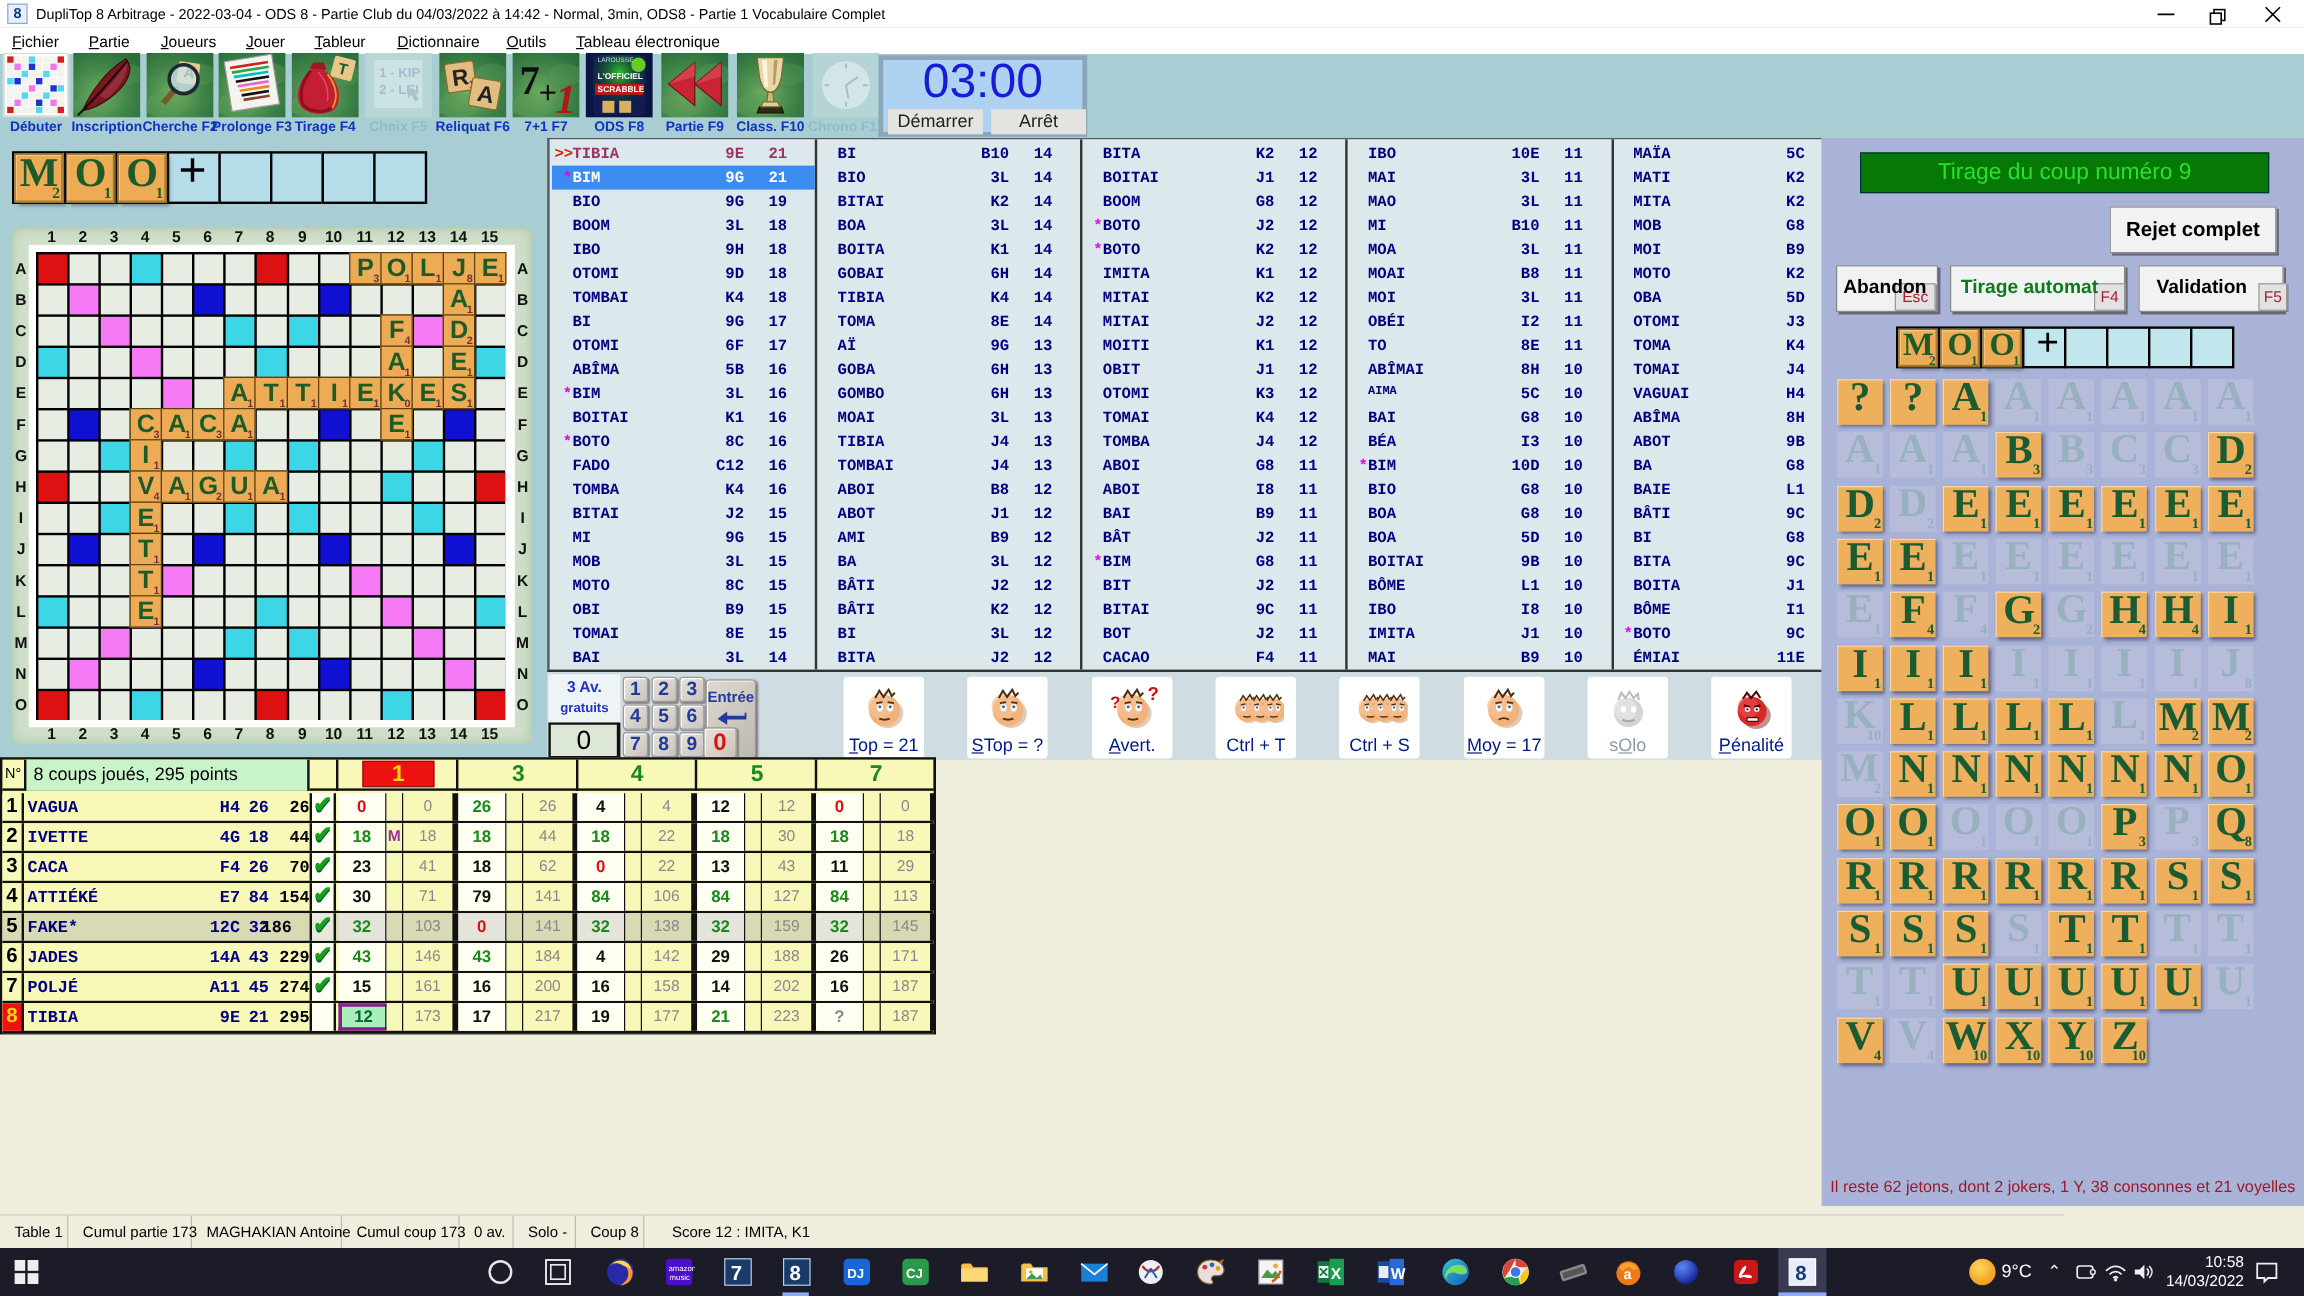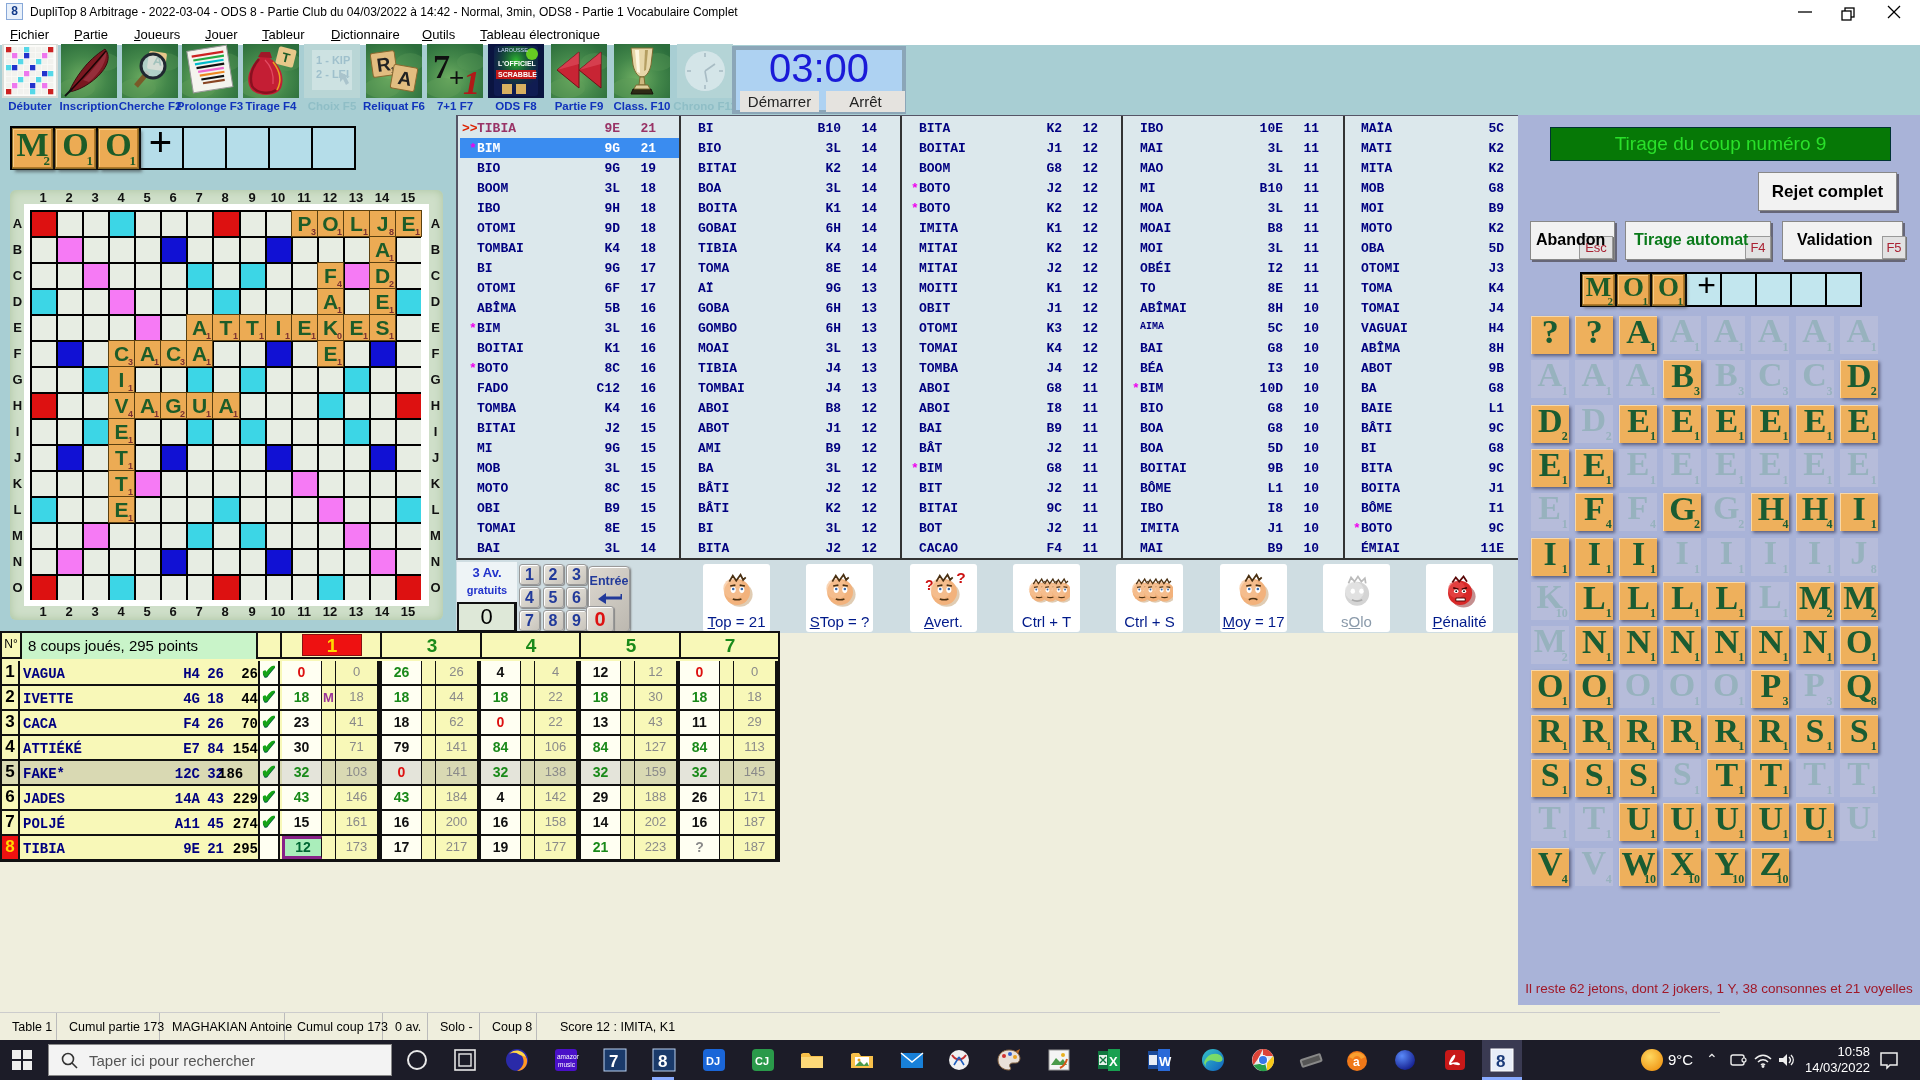--- a/index.html
+++ b/index.html
@@ -2266,27 +2266,20 @@
 </div>
 <div class="abs" style="left:0;top:1040px;width:1920px;height:40px;background:#1c1c28">
 <svg class="abs" style="left:12px;top:10px" width="22" height="20">
       <g fill="#eee">
         <rect x="0" y="0" width="9" height="9"></rect>
         <rect x="11" y="0" width="9" height="9"></rect>
         <rect x="0" y="11" width="9" height="9"></rect>
         <rect x="11" y="11" width="9" height="9"></rect>
       </g>
     </svg>
-<div class="abs" style="left:48px;top:4px;width:344px;height:32px;background:#f3f3f3;border:1px solid #888">
-      <svg class="abs" style="left:12px;top:7px" width="18" height="18">
-        <circle cx="7" cy="7" r="5.5" stroke="#333" stroke-width="1.6" fill="none"></circle>
-        <line x1="11" y1="11" x2="16" y2="16" stroke="#333" stroke-width="1.6"></line>
-      </svg>
-      <span style="position:absolute;left:40px;top:7px;font-size:15px;color:#555">Taper ici pour rechercher</span>
-    </div>
 <svg class="abs" style="left:404px;top:7px" width="26" height="26" viewBox="0 0 26 26">
       <circle cx="13" cy="13" r="9" stroke="#e8e8e8" stroke-width="2" fill="none"></circle>
     </svg>
 <svg class="abs" style="left:452px;top:7px" width="26" height="26" viewBox="0 0 26 26">
       <rect x="3" y="3" width="20" height="20" fill="none" stroke="#e8e8e8" stroke-width="1.6"></rect>
       <rect x="7" y="7" width="12" height="12" fill="none" stroke="#e8e8e8" stroke-width="1.4"></rect>
     </svg>
 <svg class="abs" style="left:504px;top:7px" width="26" height="26" viewBox="0 0 26 26">
       <circle cx="13" cy="13" r="11" fill="#2a2aa8"></circle>
       <path d="M4 8 C 10 2, 20 4, 23 12 C 24 18, 20 24, 13 24 C 20 20, 21 14, 18 9 C 14 4, 8 5, 4 8 Z" fill="#ff9822"></path>

